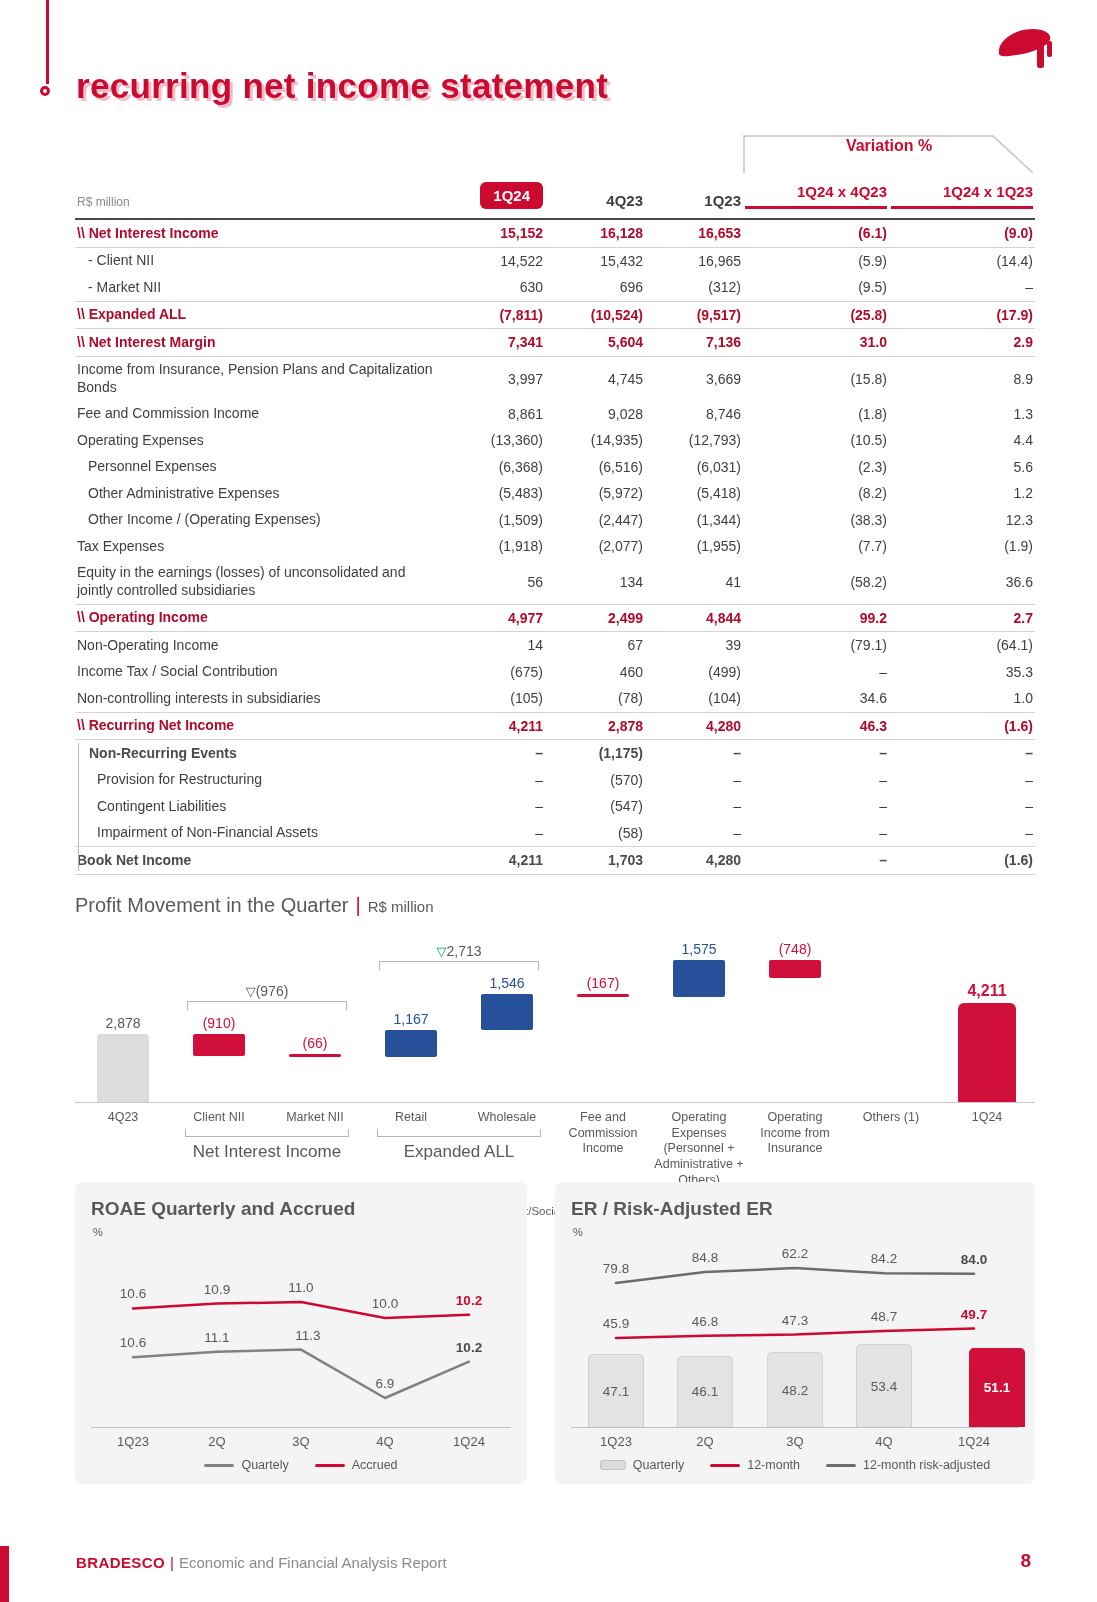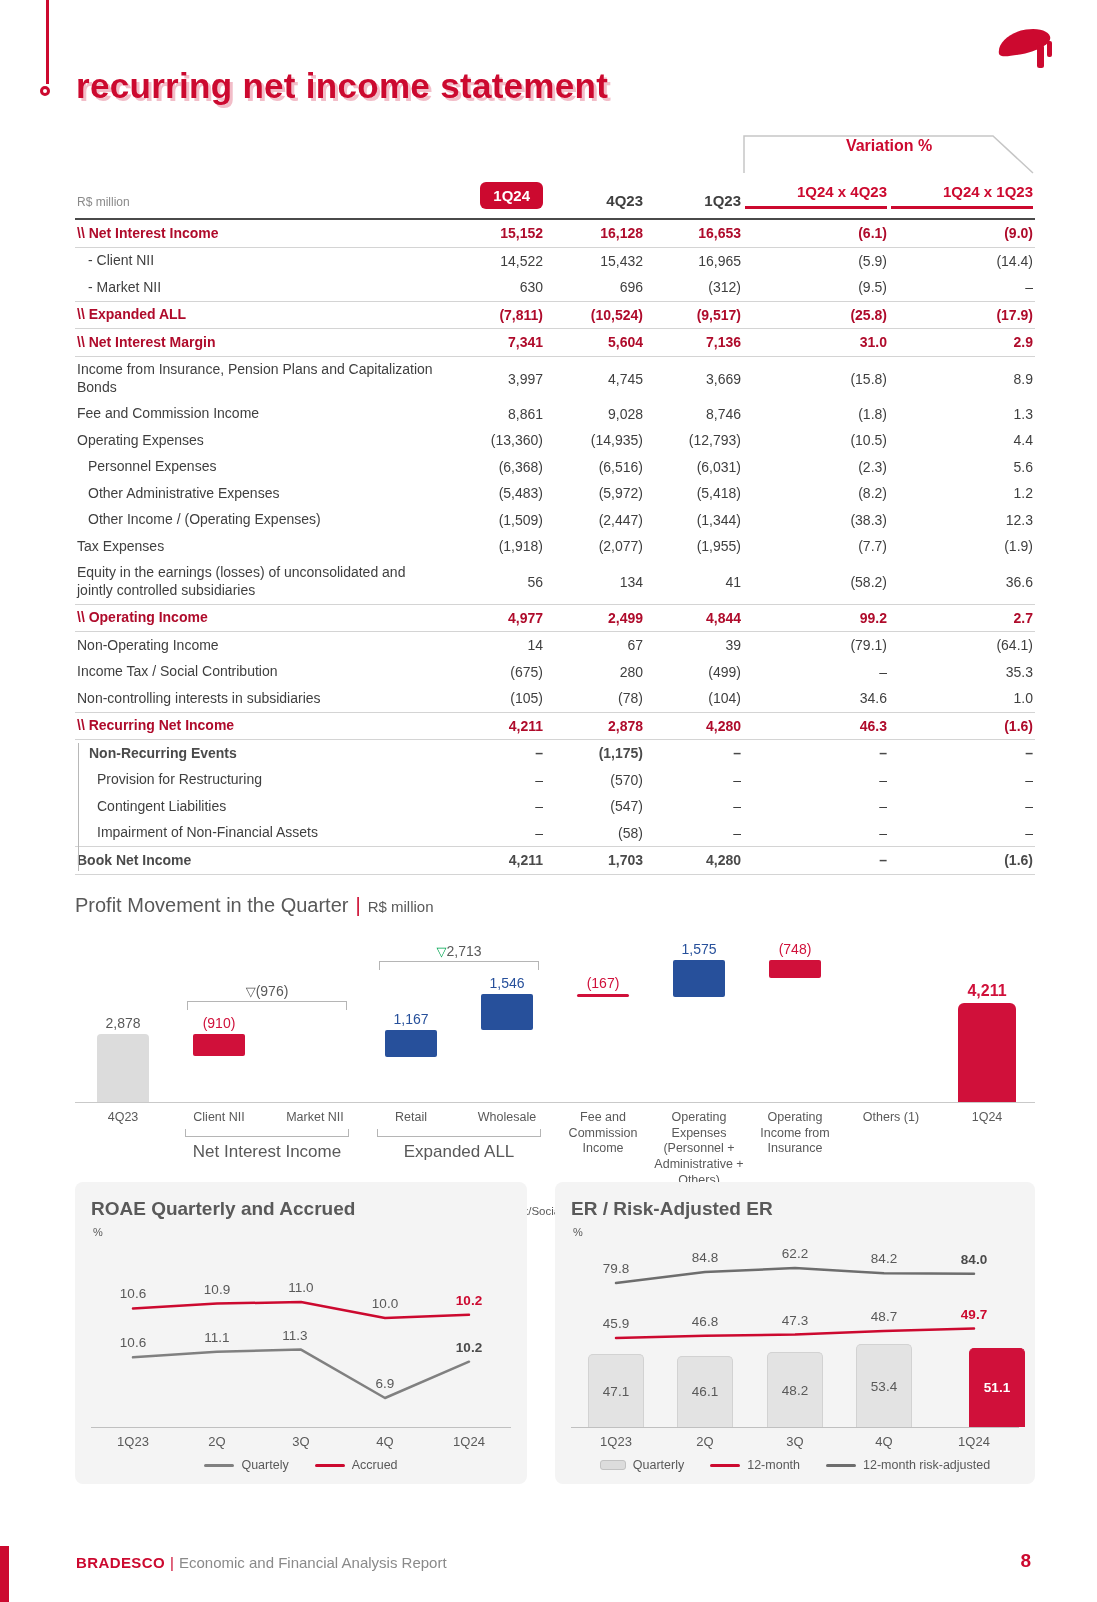--- a/index.html
+++ b/index.html
@@ -258,21 +258,21 @@
             <td class="lbl">Non-Operating Income</td>
             <td class="num">14</td>
             <td class="num">67</td>
             <td class="num">39</td>
             <td class="num">(79.1)</td>
             <td class="num">(64.1)</td>
           </tr>
           <tr class="r-normal">
             <td class="lbl">Income Tax / Social Contribution</td>
             <td class="num">(675)</td>
-            <td class="num">280</td>
+            <td class="num">460</td>
             <td class="num">(499)</td>
             <td class="num">–</td>
             <td class="num">35.3</td>
           </tr>
           <tr class="r-normal">
             <td class="lbl">Non-controlling interests in subsidiaries</td>
             <td class="num">(105)</td>
             <td class="num">(78)</td>
             <td class="num">(104)</td>
             <td class="num">34.6</td>
@@ -337,20 +337,24 @@
     </h2>
     <div class="wf-chart" id="wf">
         <div class="wf-plot">
           <div class="wf-col" style="left: 0px;">
             <div class="wf-bar wf-start" style="bottom: 0px; height: 67.633px;"></div>
             <div class="wf-val start" style="bottom: 70.633px;">2,878</div>
           </div>
           <div class="wf-col" style="left: 96px;">
             <div class="wf-bar wf-neg" style="bottom: 46.248px; height: 21.385px;"></div>
             <div class="wf-val neg" style="bottom: 70.633px;">(910)</div>
+          </div>
+          <div class="wf-col" style="left: 192px;">
+            <div class="wf-bar wf-neg" style="bottom: 44.697px; height: 3.5px;"></div>
+            <div class="wf-val neg" style="bottom: 51.197px;">(66)</div>
           </div>
           <div class="wf-col" style="left: 288px;">
             <div class="wf-bar wf-pos" style="bottom: 44.697px; height: 27.4245px;"></div>
             <div class="wf-val pos" style="bottom: 75.1215px;">1,167</div>
           </div>
           <div class="wf-col" style="left: 384px;">
             <div class="wf-bar wf-pos" style="bottom: 72.1215px; height: 36.331px;"></div>
             <div class="wf-val pos" style="bottom: 111.453px;">1,546</div>
           </div>
           <div class="wf-col" style="left: 480px;">
@@ -396,21 +400,21 @@
     <div class="panel roae">
       <h3>ROAE Quarterly and Accrued</h3>
       <div class="pct">%</div>
       <div class="plot" id="roaePlot">
           <svg width="420" height="190">
             <polyline points="42,119.30000000000001 126,113.80000000000001 210,111.6 294,160 378,123.70000000000002" fill="none" stroke="#808080" stroke-width="2.5" stroke-linecap="round" stroke-linejoin="round"></polyline>
             <polyline points="42,70.4 126,65.6 210,64 294,80 378,76.80000000000001" fill="none" stroke="#CC092F" stroke-width="2.5" stroke-linecap="round" stroke-linejoin="round"></polyline>
           </svg>
           <div class="pt-label" style="left: 42px; top: 97.3px;">10.6</div>
           <div class="pt-label" style="left: 126px; top: 91.8px;">11.1</div>
-          <div class="pt-label" style="left: 204px; top: 89.6px;">11.3</div>
+          <div class="pt-label" style="left: 217px; top: 89.6px;">11.3</div>
           <div class="pt-label" style="left: 294px; top: 138px;">6.9</div>
           <div class="pt-label em-dark" style="left: 378px; top: 101.7px;">10.2</div>
           <div class="pt-label" style="left: 42px; top: 48.4px;">10.6</div>
           <div class="pt-label" style="left: 126px; top: 43.6px;">10.9</div>
           <div class="pt-label" style="left: 210px; top: 42px;">11.0</div>
           <div class="pt-label" style="left: 294px; top: 58px;">10.0</div>
           <div class="pt-label em-red" style="left: 378px; top: 54.8px;">10.2</div>
         </div>
       <div class="xrow" id="roaeX">
           <div class="xlab" style="left: 42px;">1Q23</div>

